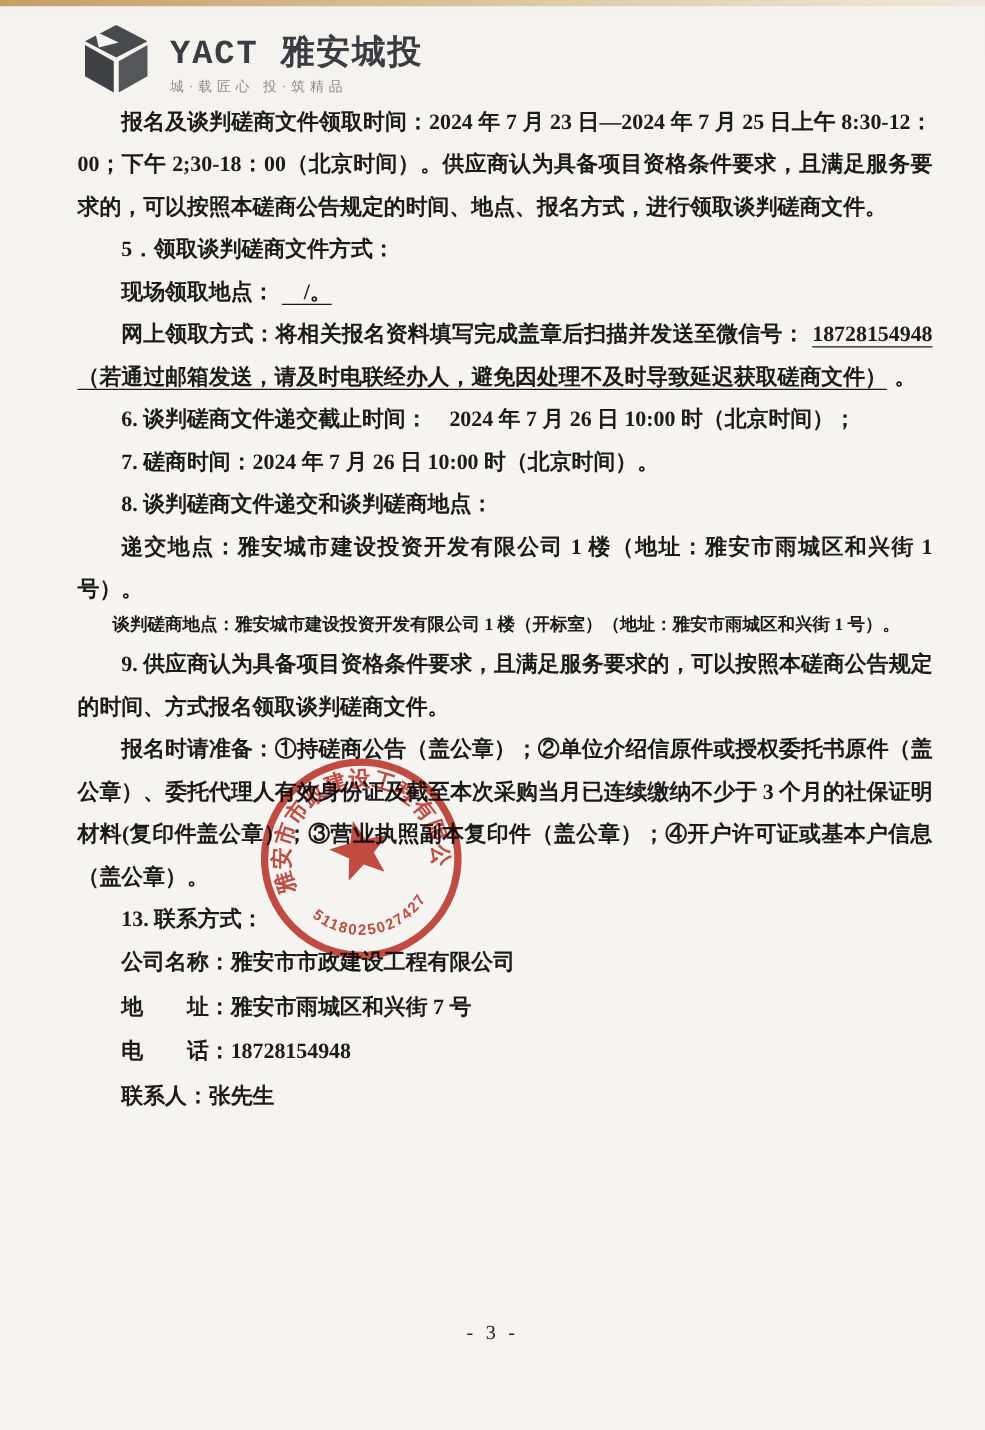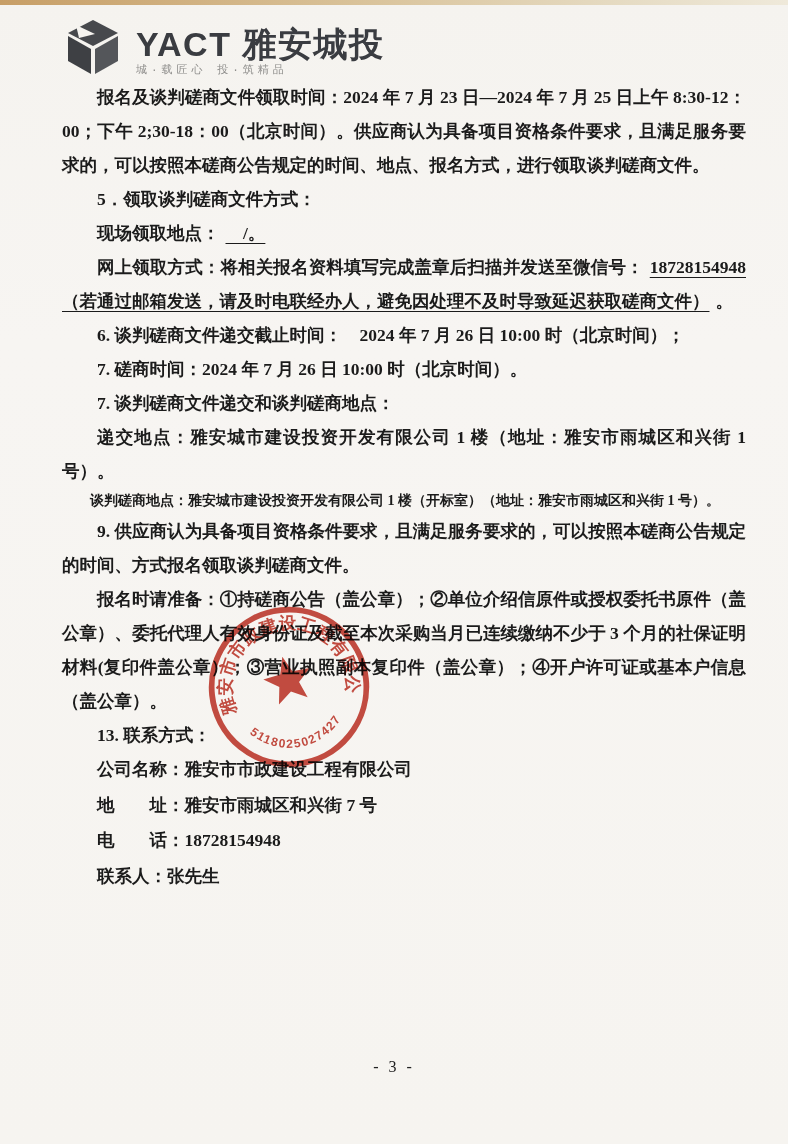--- a/index.html
+++ b/index.html
@@ -9,25 +9,25 @@
     font-family:"Liberation Serif",serif;color:#1b1b1b;overflow:hidden;
   }
   .top-strip{
     position:absolute;top:0;left:0;width:100%;height:5px;
     background:linear-gradient(90deg,#c79e66 0%,#d9c299 45%,#e6dcc4 80%,#efe9da 100%);
   }
   
   .logo-row{position:absolute;left:64px;top:18px;display:flex;align-items:flex-start;gap:14px;}
   .logo-cube{width:58px;height:58px;display:block;}
   .logo-name{
-    font-family:Liberation Sans, sans-serif;font-weight:700;font-size:34px;
+    font-family:Liberation Mono, monospace;font-weight:700;font-size:27px;
     color:#3a3c41;letter-spacing:1.5px;line-height:30px;margin-top:11px;white-space:nowrap;
   }
   .logo-tagline{
-    font-family:Liberation Mono, monospace;font-size:11px;color:#8e8d8b;
+    font-family:Liberation Serif, serif;font-size:11px;color:#8e8d8b;
     letter-spacing:4px;margin-top:3px;white-space:nowrap;
   }
   
   .doc{
     position:absolute;left:62px;top:80px;width:684px;
     font-size:17.5px;line-height:34px;font-weight:600;text-align:justify;
   }
   .doc p{margin:0;}
   .indent{text-indent:2em;}
   .mt8{margin-top:8px;}
@@ -73,21 +73,21 @@
     <p class="indent">报名及谈判磋商文件领取时间：2024 年 7 月 23 日—2024 年 7 月 25 日上午 8:30-12：00；下午 2;30-18：00（北京时间）。供应商认为具备项目资格条件要求，且满足服务要求的，可以按照本磋商公告规定的时间、地点、报名方式，进行领取谈判磋商文件。</p>
 
     <p class="indent mt8">5．领取谈判磋商文件方式：</p>
 
     <p class="indent"><span>现场领取地点：</span><span class="ul">　/。</span></p>
 
     <p class="indent"><span>网上领取方式：将相关报名资料填写完成盖章后扫描并发送至微信号：</span><span class="ul">18728154948（若通过邮箱发送，请及时电联经办人，避免因处理不及时导致延迟获取磋商文件）</span><span>。</span></p>
 
     <p class="indent mt4">6. 谈判磋商文件递交截止时间：　2024 年 7 月 26 日 10:00 时（北京时间）；</p>
     <p class="indent mt3">7. 磋商时间：2024 年 7 月 26 日 10:00 时（北京时间）。</p>
-    <p class="indent mt3">7. 谈判磋商文件递交和谈判磋商地点：</p>
+    <p class="indent mt3">8. 谈判磋商文件递交和谈判磋商地点：</p>
     <p class="indent">递交地点：雅安城市建设投资开发有限公司 1 楼（地址：雅安市雨城区和兴街 1 号）。</p>
     <p class="indent small">谈判磋商地点：雅安城市建设投资开发有限公司 1 楼（开标室）（地址：雅安市雨城区和兴街 1 号）。</p>
 
     <p class="indent mt8">9. 供应商认为具备项目资格条件要求，且满足服务要求的，可以按照本磋商公告规定的时间、方式报名领取谈判磋商文件。</p>
 
     <p class="indent mt2">报名时请准备：①持磋商公告（盖公章）；②单位介绍信原件或授权委托书原件（盖公章）、委托代理人有效身份证及截至本次采购当月已连续缴纳不少于 3 个月的社保证明材料(复印件盖公章）；③营业执照副本复印件（盖公章）；④开户许可证或基本户信息（盖公章）。</p>
 
     <p class="indent mt2">13. 联系方式：</p>
 
     <p class="indent contact"><span>公司名称：</span><span>雅安市市政建设工程有限公司</span></p>

